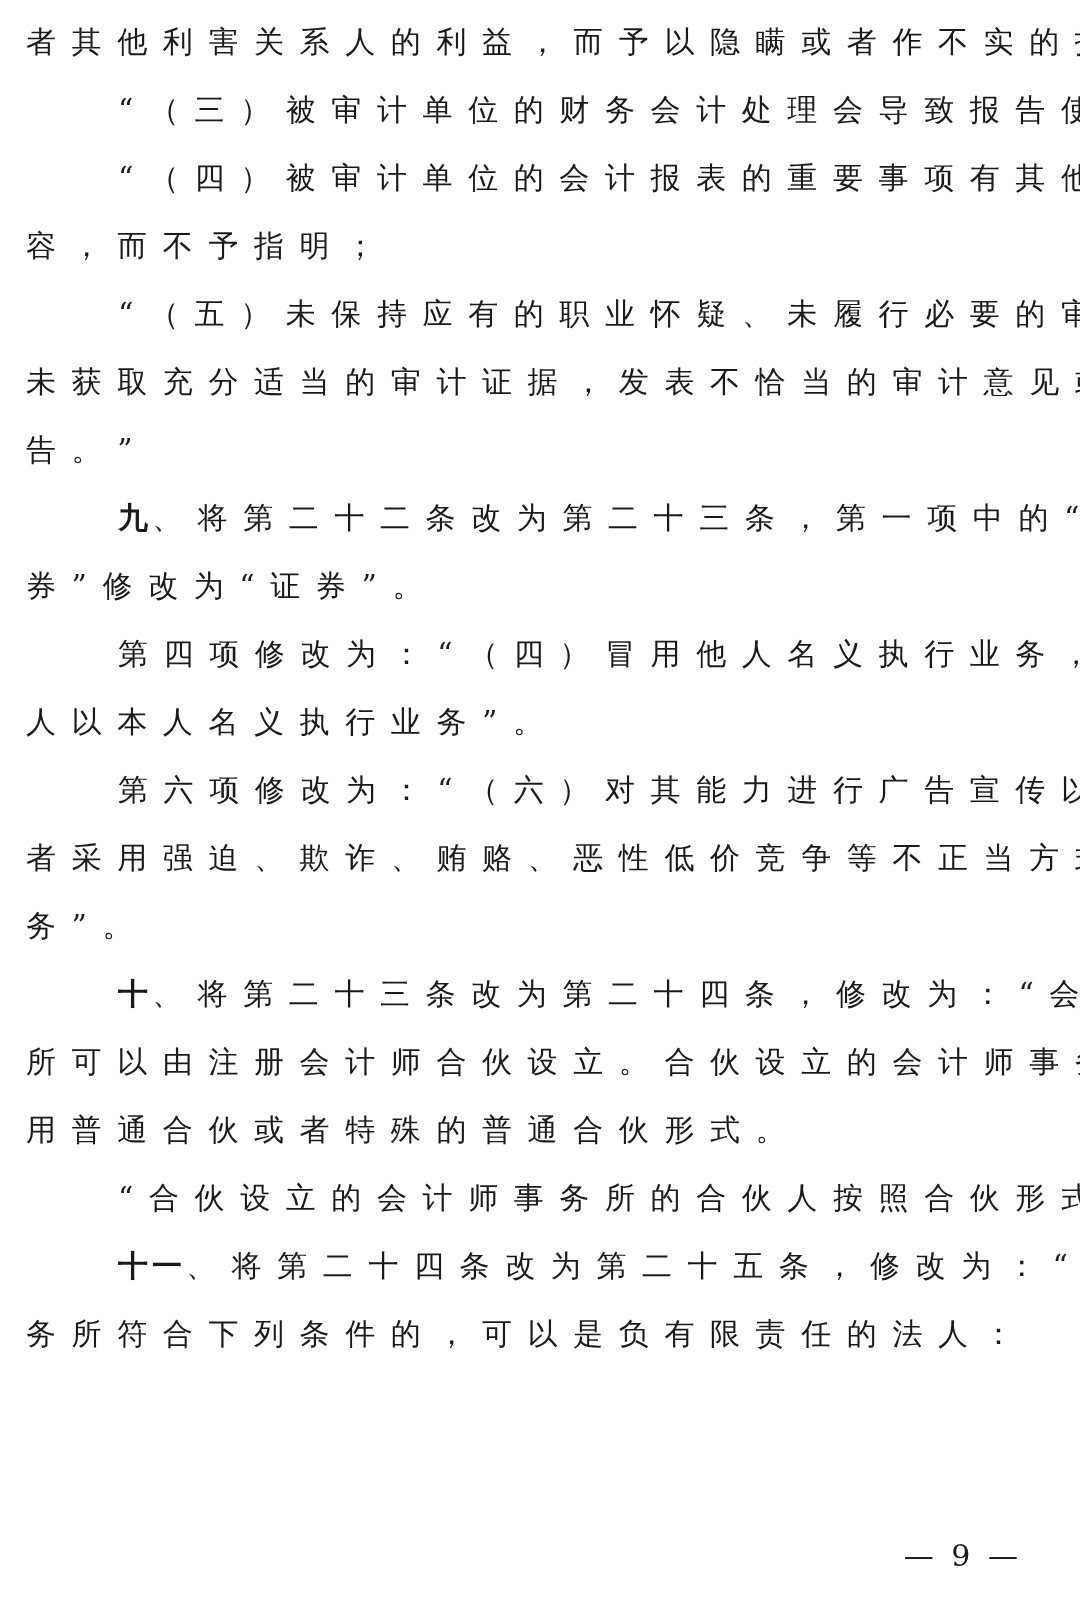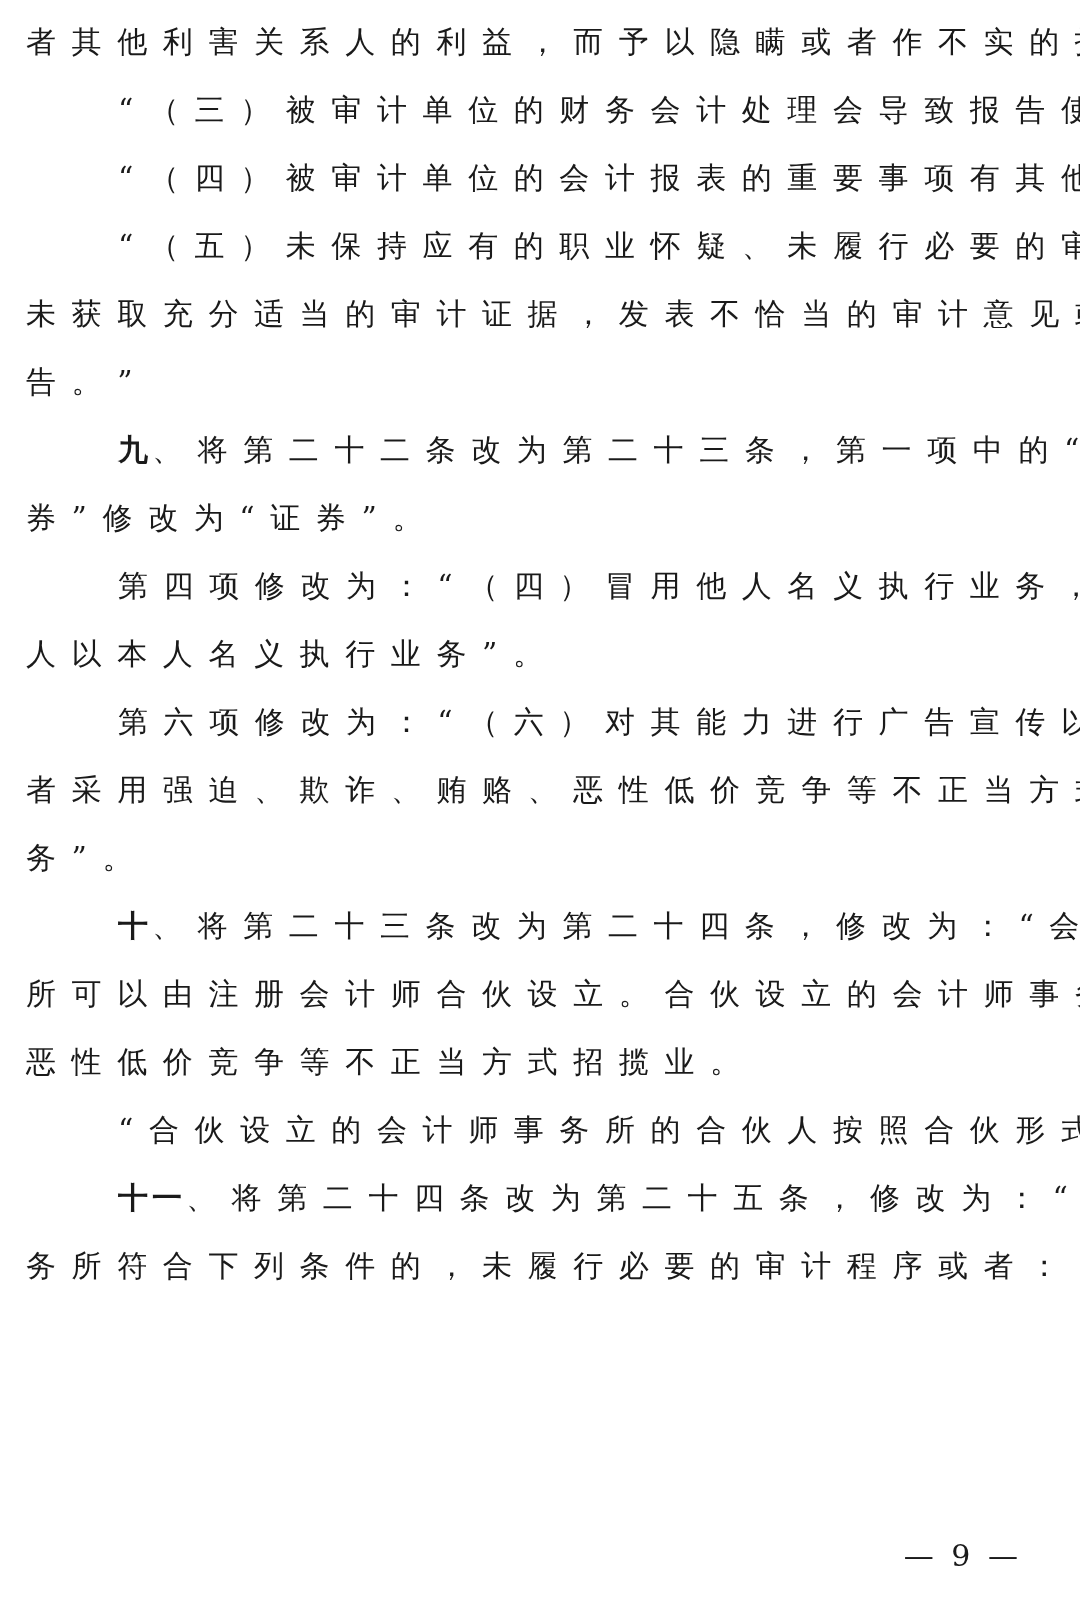--- a/index.html
+++ b/index.html
@@ -46,31 +46,32 @@
       color: #1a1a1a;
     }
   </style>
 </head>
 <body>
 
 <div class="page">
   <div class="line"><span>者其他利害关系人的利益，而予以隐瞒或者作不实的报告；</span></div>
   <div class="line indent"><span>“（三）被审计单位的财务会计处理会导致报告使用人或者其</span></div>
   <div class="line indent"><span>“（四）被审计单位的会计报表的重要事项有其他不实的内</span></div>
+  <div class="line"><span>容，而不予指明；</span></div>
   <div class="line indent"><span>“（五）未保持应有的职业怀疑、未履行必要的审计程序或者</span></div>
   <div class="line"><span>未获取充分适当的审计证据，发表不恰当的审计意见或者出具报</span></div>
   <div class="line"><span>告。”</span></div>
   <div class="line indent"><span class="bold">九</span><span>、将第二十二条改为第二十三条，第一项中的“股票、债</span></div>
   <div class="line"><span>券”修改为“证券”。</span></div>
   <div class="line indent"><span>第四项修改为：“（四）冒用他人名义执行业务，或者允许他</span></div>
   <div class="line"><span>人以本人名义执行业务”。</span></div>
   <div class="line indent"><span>第六项修改为：“（六）对其能力进行广告宣传以招揽业务或</span></div>
   <div class="line"><span>者采用强迫、欺诈、贿赂、恶性低价竞争等不正当方式招揽业</span></div>
   <div class="line"><span>务”。</span></div>
   <div class="line indent"><span class="bold">十</span><span>、将第二十三条改为第二十四条，修改为：“会计师事务</span></div>
   <div class="line"><span>所可以由注册会计师合伙设立。合伙设立的会计师事务所应当采</span></div>
-  <div class="line"><span>恶性低价竞争等不正当方式招揽业。</span></div>
+  <div class="line"><span>用普通合伙或者特殊的普通合伙形式。</span></div>
   <div class="line indent"><span>“合伙设立的会计师事务所的合伙人按照合伙形式对会计师</span></div>
   <div class="line indent"><span class="bold">十一</span><span>、将第二十四条改为第二十五条，修改为：“会计师事</span></div>
-  <div class="line"><span>务所符合下列条件的，未履行必要的审计程序或者：</span></div>
+  <div class="line"><span>务所符合下列条件的，可以是负有限责任的法人：</span></div>
 </div>
 
 <div class="page-number">— 9 —</div>
 
 </body></html>

